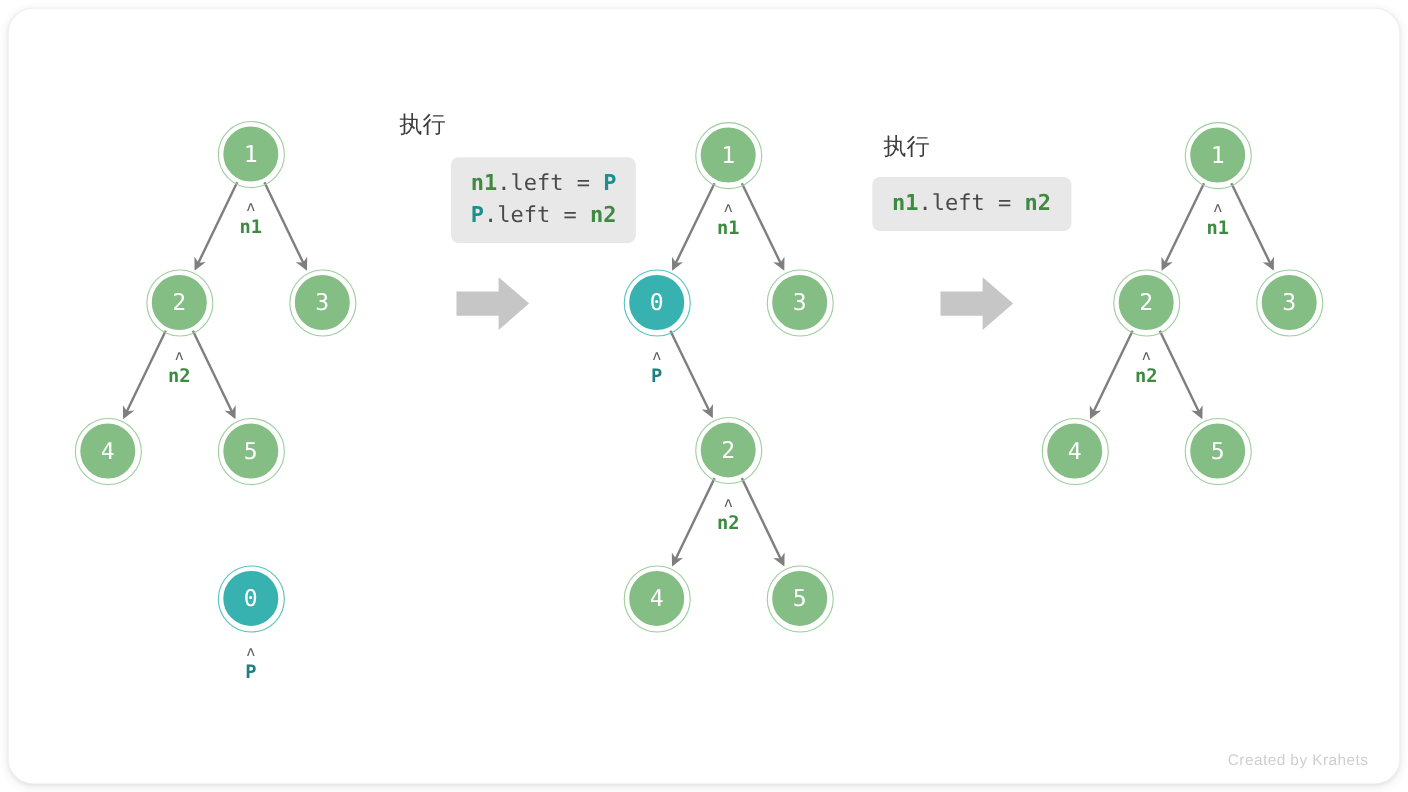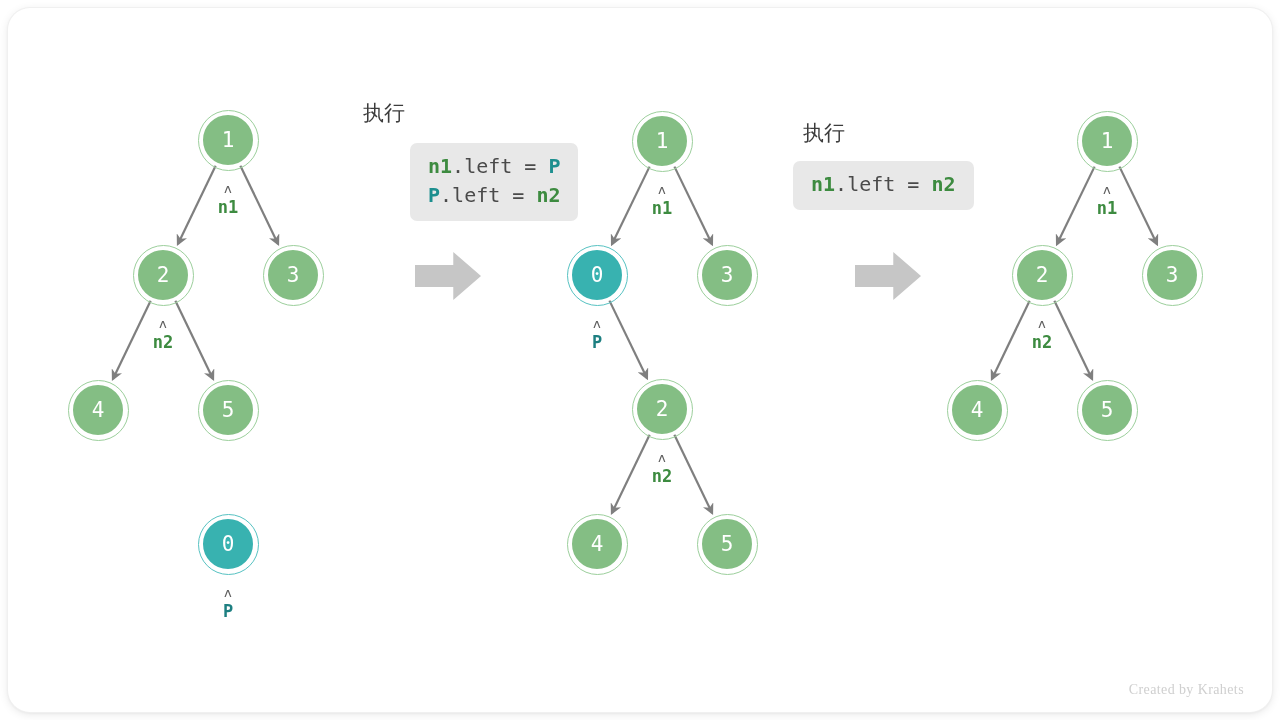--- a/index.html
+++ b/index.html
@@ -116,21 +116,21 @@
   }
   .codebox .var-g { color: #3d8b40; font-weight: bold; }
   .codebox .var-t { color: #1d8f8f; font-weight: bold; }
   .codebox .op    { color: #4a4a4a; }
 
   
   #credit {
     position: absolute;
     right: 36px;
     bottom: 22px;
-    font-family: Liberation Serif, serif;
+    font-family: Liberation Sans, sans-serif;
     font-size: 14px;
     color: #cfcfcf;
     letter-spacing: 0.4px;
   }
 </style>
 </head>
 <body>
 
 <div id="stage">
   <div id="card"></div>

